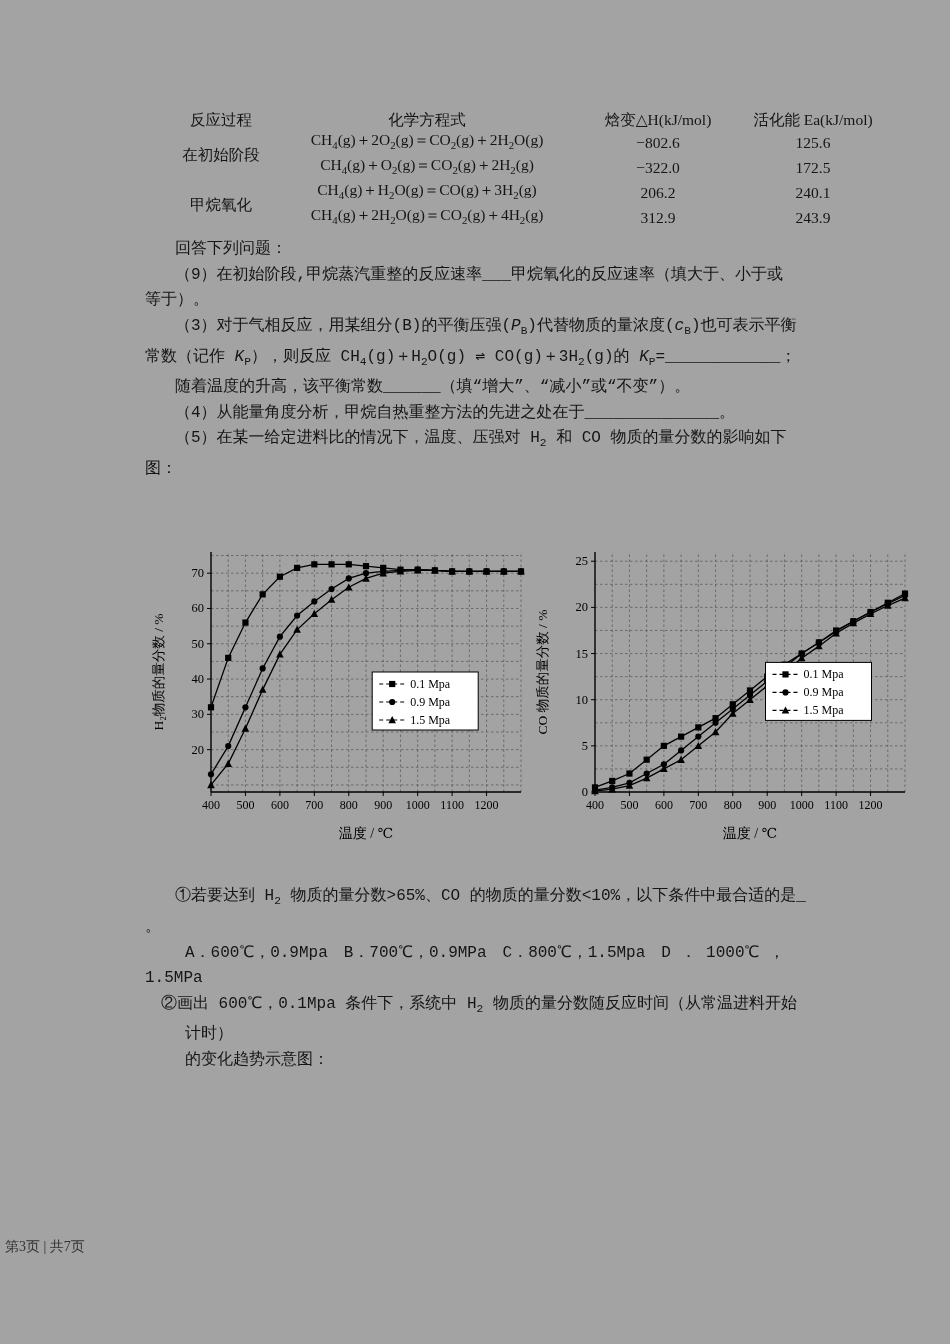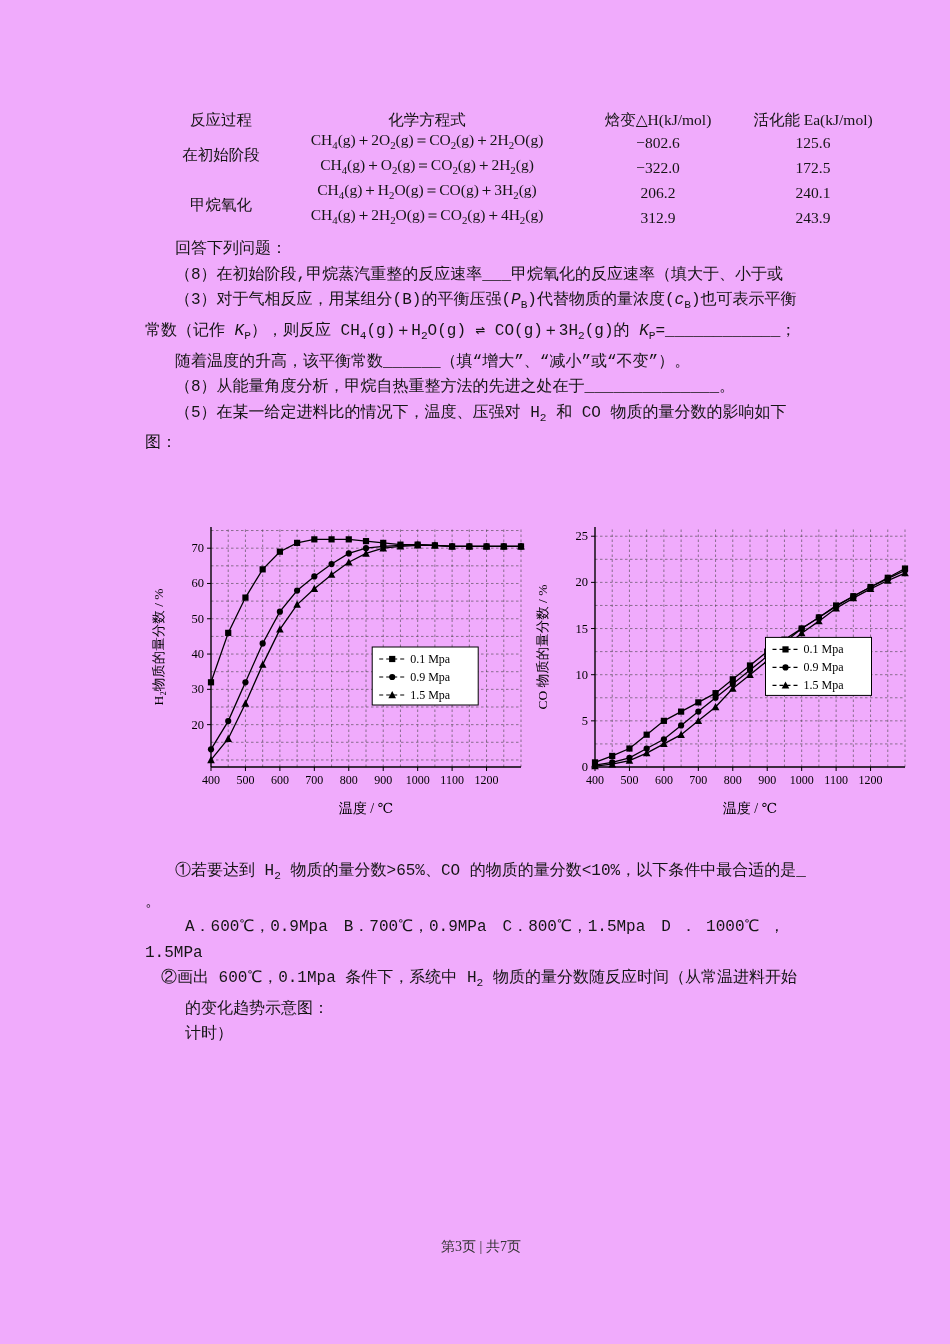--- a/index.html
+++ b/index.html
@@ -1,36 +1,36 @@
 <!DOCTYPE html>
 <html><head>
 <meta charset="utf-8">
 <style>
   *{margin:0;padding:0;box-sizing:border-box;}
   html,body{background:#ffffff;}
-  .page{width:950px;height:1344px;background:#f0abfc;position:relative;overflow:hidden;
+  .page{width:950px;height:1344px;background:#a3a3a3;position:relative;overflow:hidden;
         font-family:"Liberation Serif","DejaVu Serif",serif;color:#151515;}
   .content{position:absolute;top:110px;left:145px;width:750px;}
   .rxn-table{border-collapse:collapse;width:722px;margin-left:26px;font-size:15.5px;}
   .rxn-table th{font-weight:normal;}
   .rxn-table th,.rxn-table td{text-align:center;padding:0 4px;line-height:20px;vertical-align:middle;}
   .col-proc{width:100px;}
   .col-eq{width:312px;}
   .col-dh{width:150px;}
   .col-ea{width:160px;}
   .tb{margin-top:7px;font-size:16px;font-family:Liberation Mono, monospace;}
   .tb p{line-height:25.5px;white-space:nowrap;}
   .ind-a{padding-left:30px;}
   .ind-b{padding-left:40px;}
   .ind-c{padding-left:16px;}
   sub{font-size:70%;}
   .charts{display:flex;gap:4px;margin-top:60px;margin-left:4px;}
   .chart-fig{width:382px;height:335px;}
   .sub-block{}
-  .footer{position:absolute;left:12px;right:0;bottom:88px;text-align:center;font-size:14px;color:#333;}
+  .footer{position:absolute;left:5px;right:0;bottom:88px;font-size:14px;color:#333;}
   svg text{font-family:"Liberation Serif","DejaVu Serif",serif;fill:#000;}
 </style>
 </head>
 <body>
 
 <div class="page">
   <div class="content">
 
     <table class="rxn-table">
       <thead>
@@ -62,25 +62,26 @@
         <tr>
           <td>CH<sub>4</sub>(g)＋2H<sub>2</sub>O(g)＝CO<sub>2</sub>(g)＋4H<sub>2</sub>(g)</td>
           <td>312.9</td>
           <td>243.9</td>
         </tr>
       </tbody>
     </table>
 
     <div class="tb">
       <p class="ind-a">回答下列问题：</p>
-      <p class="ind-a">（8）在初始阶段,甲烷蒸汽重整的反应速率___甲烷氧化的反应速率（填大于、小于或</p>
+      <p class="ind-a">（9）在初始阶段,甲烷蒸汽重整的反应速率___甲烷氧化的反应速率（填大于、小于或</p>
+      <p>等于）。</p>
       <p class="ind-a">（3）对于气相反应，用某组分(B)的平衡压强(<i>P</i><sub>B</sub>)代替物质的量浓度(<i>c</i><sub>B</sub>)也可表示平衡</p>
       <p>常数（记作 <i>K</i><sub>P</sub>），则反应 CH<sub>4</sub>(g)＋H<sub>2</sub>O(g) ⇌ CO(g)＋3H<sub>2</sub>(g)的 <i>K</i><sub>P</sub>=____________；</p>
       <p class="ind-a">随着温度的升高，该平衡常数______（填“增大”、“减小”或“不变”）。</p>
-      <p class="ind-a">（8）从能量角度分析，甲烷自热重整方法的先进之处在于______________。</p>
+      <p class="ind-a">（4）从能量角度分析，甲烷自热重整方法的先进之处在于______________。</p>
       <p class="ind-a">（5）在某一给定进料比的情况下，温度、压强对 H<sub>2</sub> 和 CO 物质的量分数的影响如下</p>
       <p>图：</p>
     </div>
 
     <div class="charts">
       <div class="chart-fig"><svg width="380" height="335" viewBox="0 0 380 335">
             <line x1="79.22222222222223" y1="250" x2="79.22222222222223" y2="10" stroke="#444" stroke-width="0.6" stroke-dasharray="2.5,2.5"></line>
             <line x1="96.44444444444444" y1="250" x2="96.44444444444444" y2="10" stroke="#444" stroke-width="0.6" stroke-dasharray="2.5,2.5"></line>
             <line x1="113.66666666666666" y1="250" x2="113.66666666666666" y2="10" stroke="#444" stroke-width="0.6" stroke-dasharray="2.5,2.5"></line>
             <line x1="130.88888888888889" y1="250" x2="130.88888888888889" y2="10" stroke="#444" stroke-width="0.6" stroke-dasharray="2.5,2.5"></line>
@@ -352,22 +353,22 @@
             <text x="270.5" y="172.4" font-size="12">1.5 Mpa</text>
           </svg></div>
     </div>
 
     <div class="tb sub-block">
       <p class="ind-a">①若要达到 H<sub>2</sub> 物质的量分数&gt;65%、CO 的物质的量分数&lt;10%，以下条件中最合适的是_</p>
       <p>。</p>
       <p class="ind-b">A．600℃，0.9Mpa　B．700℃，0.9MPa　C．800℃，1.5Mpa　D ． 1000℃ ，</p>
       <p>1.5MPa</p>
       <p class="ind-c">②画出 600℃，0.1Mpa 条件下，系统中 H<sub>2</sub> 物质的量分数随反应时间（从常温进料开始</p>
+      <p class="ind-b">计时）</p>
       <p class="ind-b">的变化趋势示意图：</p>
-      <p class="ind-b">计时）</p>
     </div>
 
   </div>
 
   <div class="footer">
     <span>第3页 | 共7页</span>
   </div>
 </div>
 
 </body></html>

